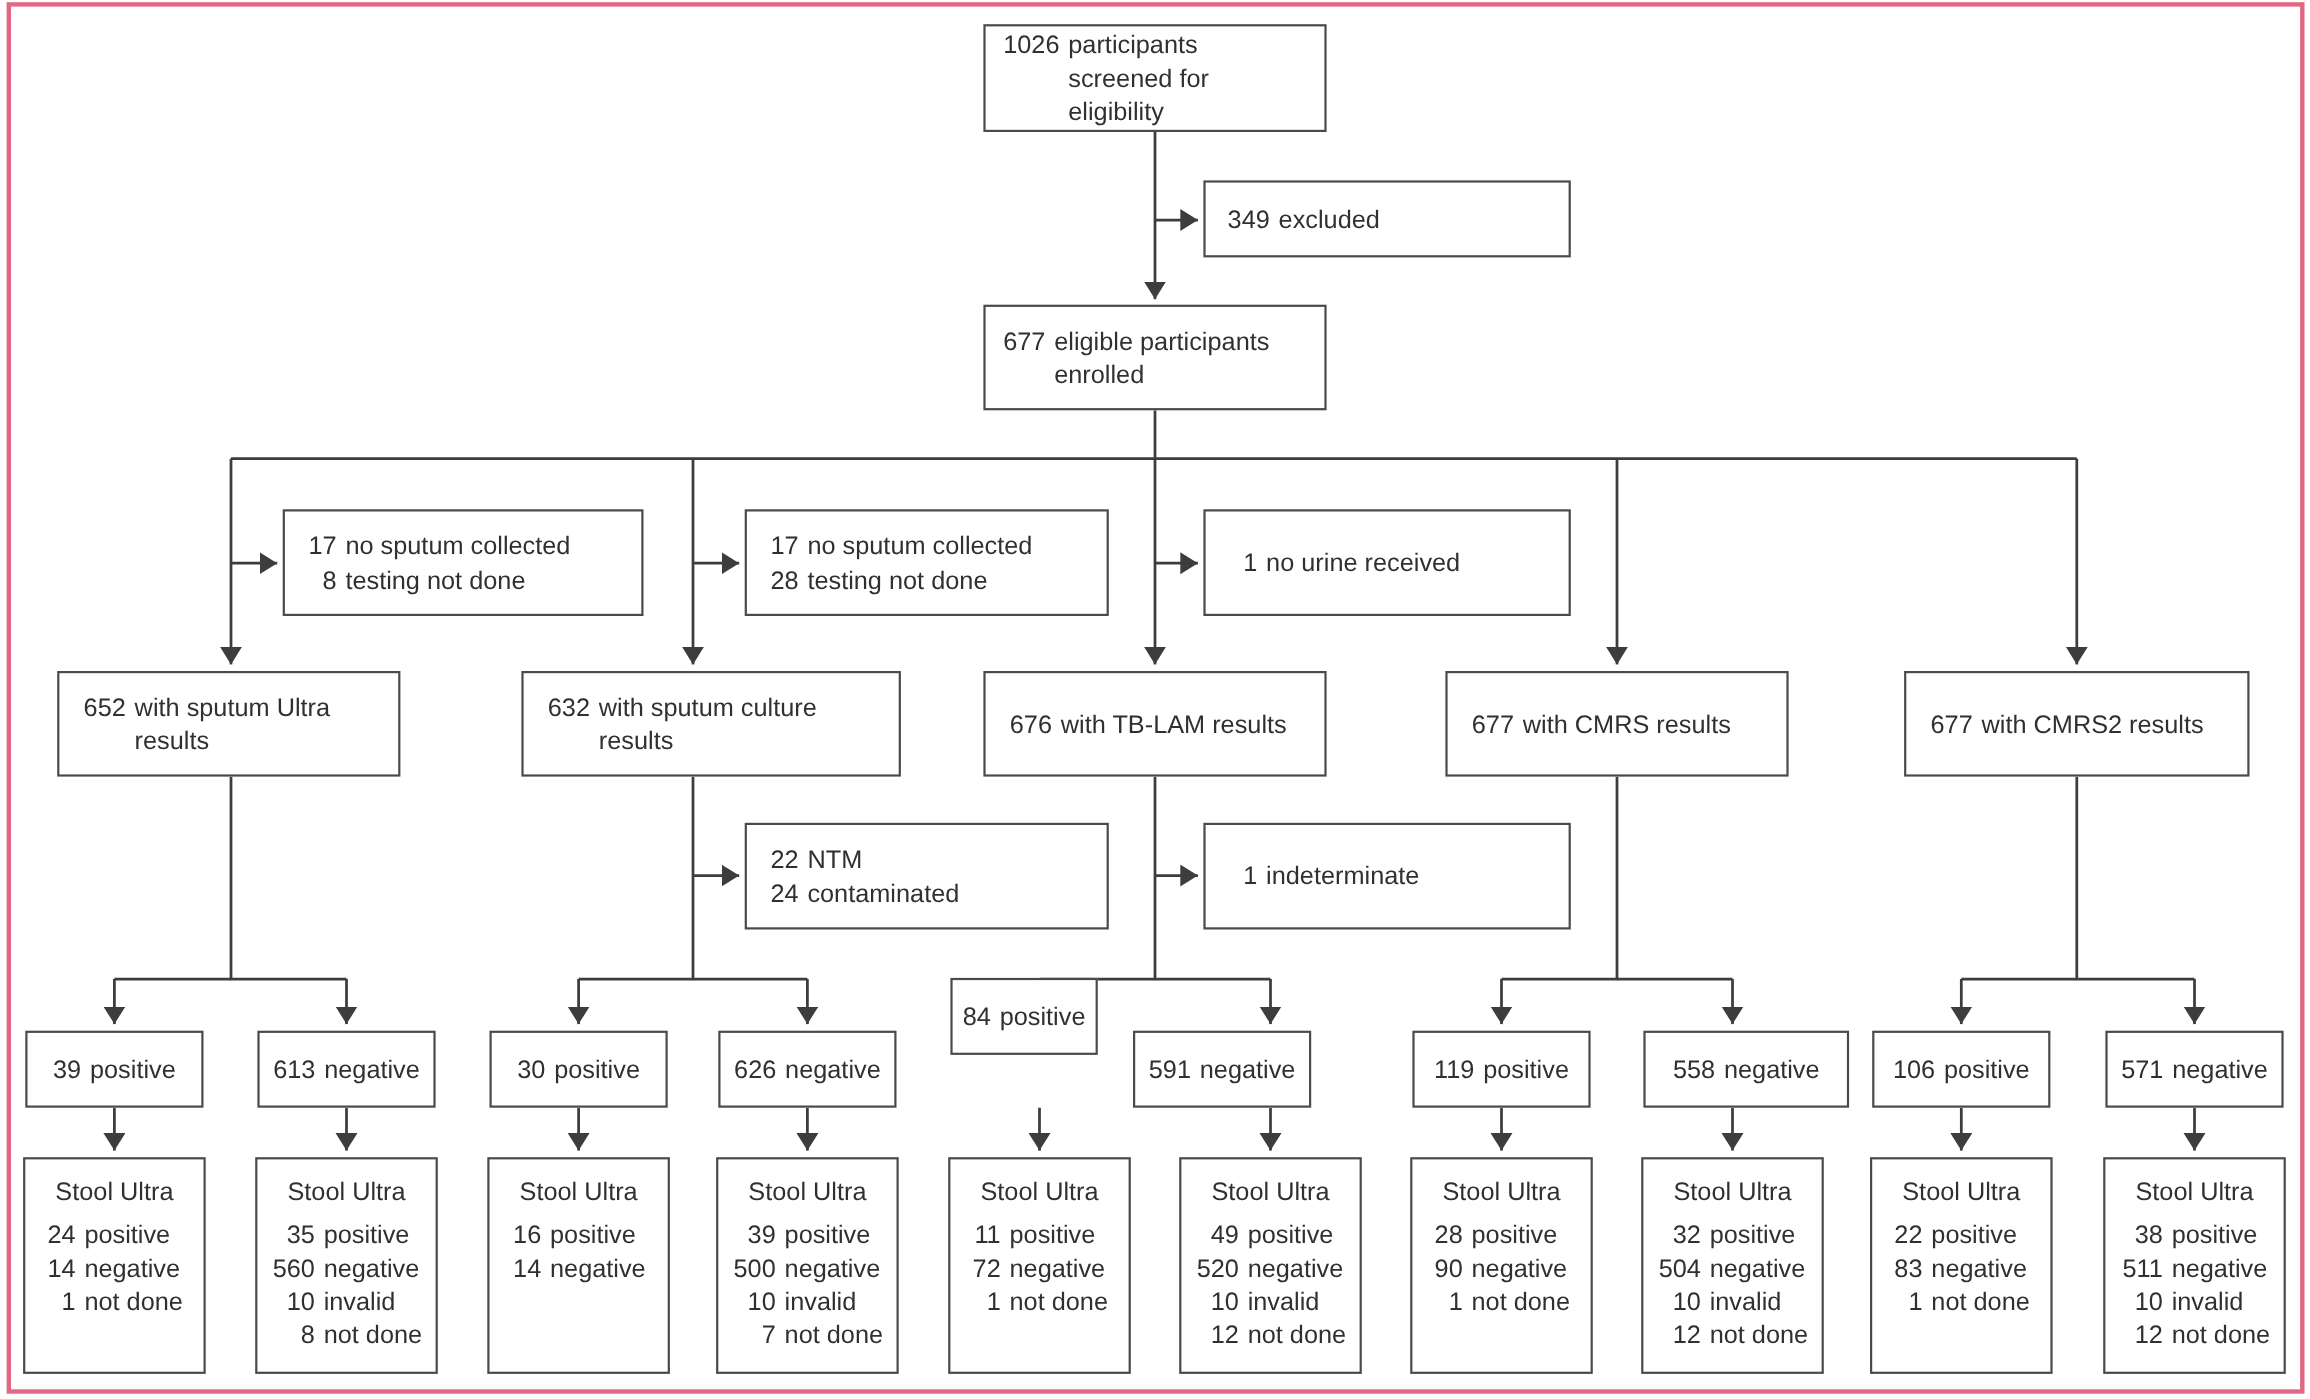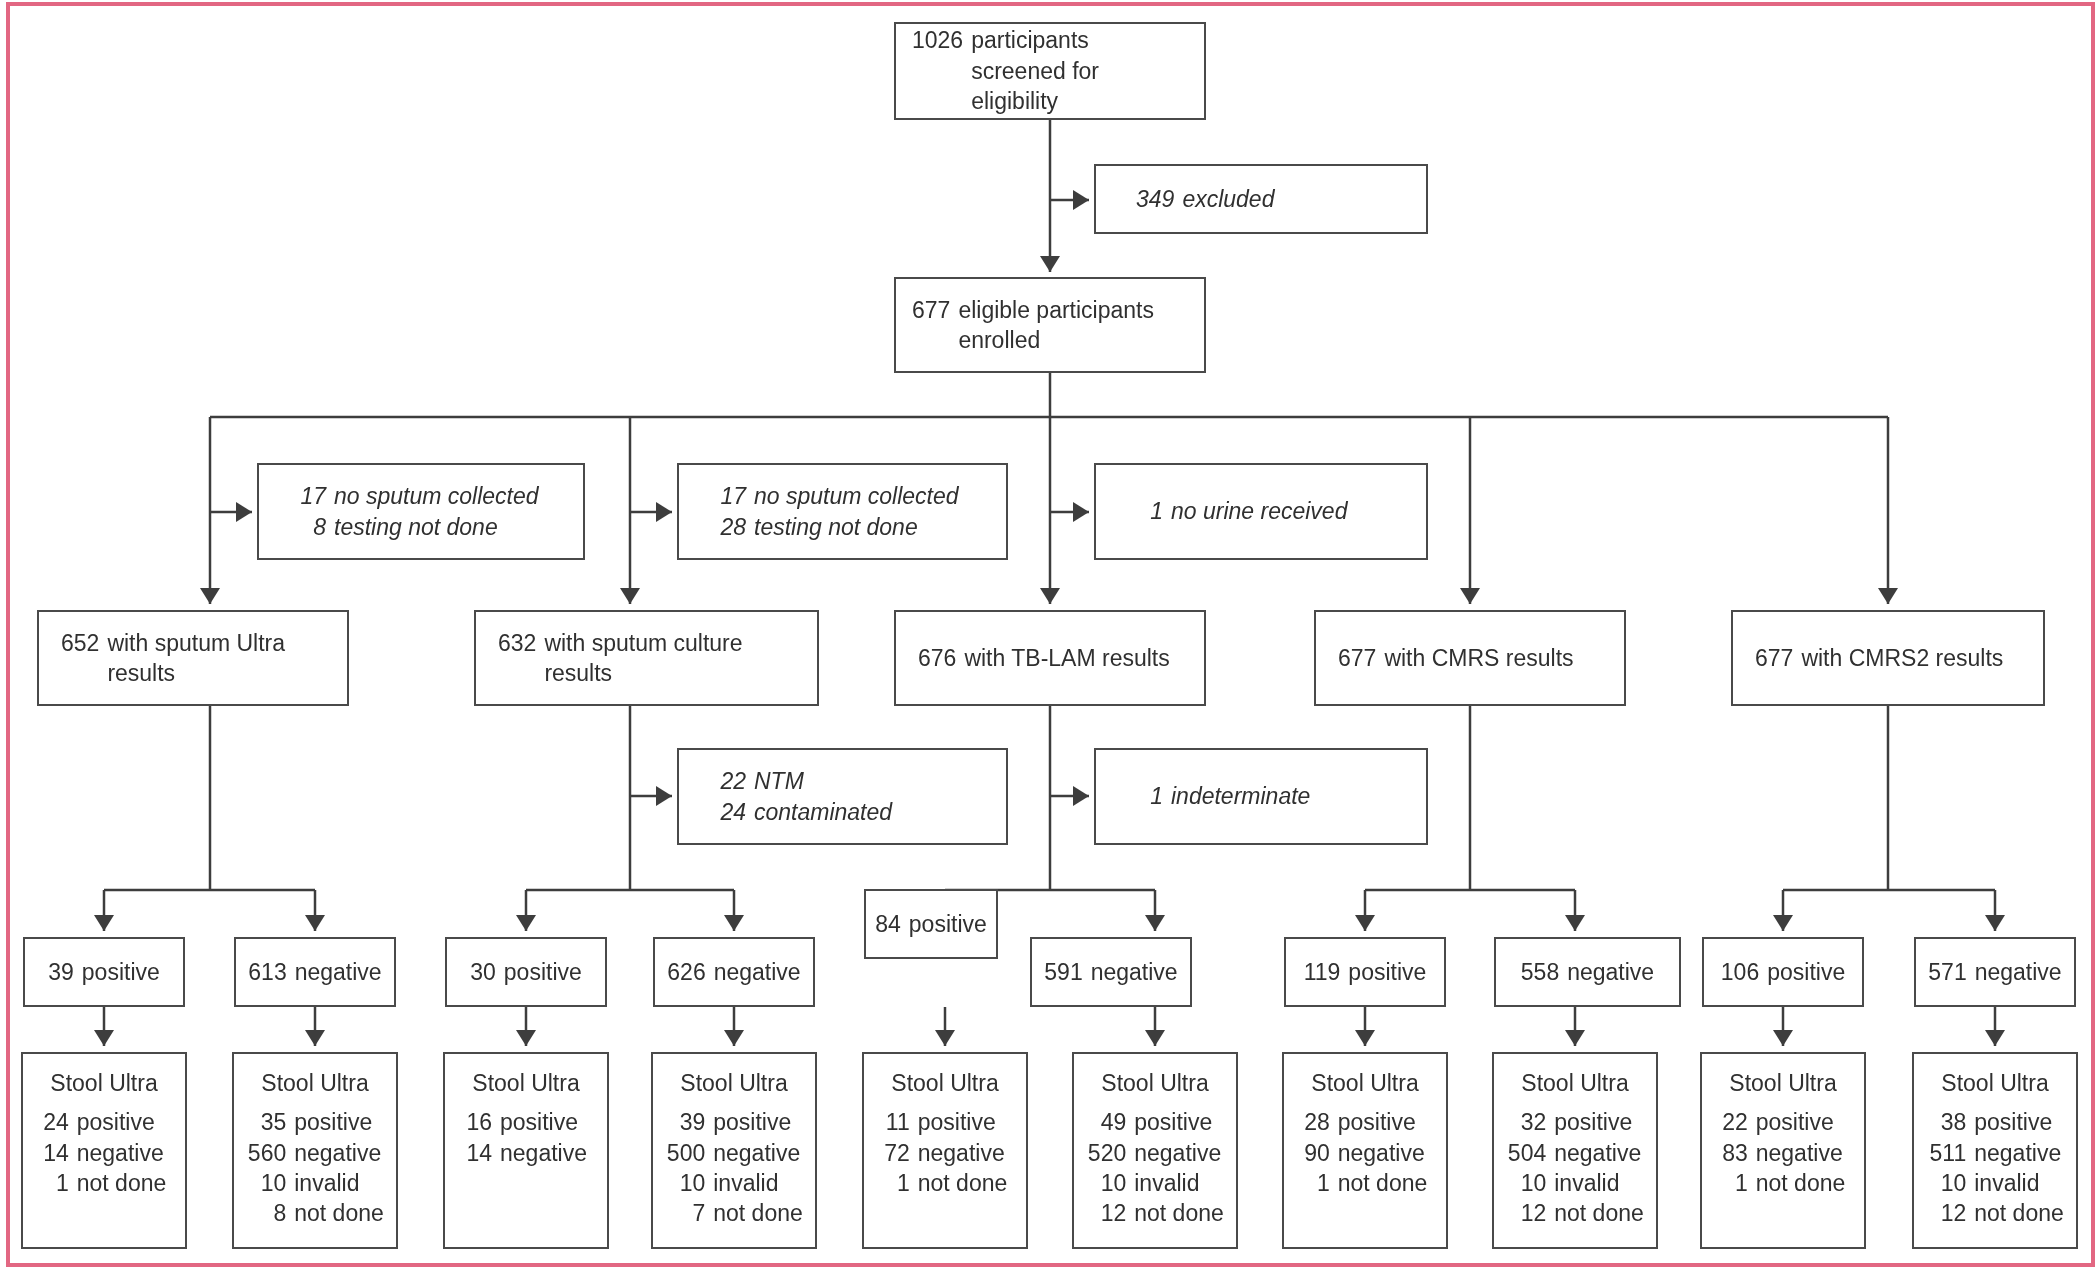--- a/index.html
+++ b/index.html
@@ -14,21 +14,21 @@
     position:absolute;z-index:2;background:#ffffff;border:2.5px solid #4a4a4a;
     box-sizing:border-box;display:flex;
   }
   
   .nrow{display:flex;align-items:flex-start;}
   .nrow .n{white-space:nowrap;margin-right:8px;}
   .nrow .t{text-align:left;}
   .topbox{align-items:center;justify-content:flex-end;padding:0 16px;}
   .midbox{align-items:center;padding:0 10px 0 22px;}
   .pnbox{align-items:center;justify-content:center;}
-  .exclbox{align-items:center;padding-left:40px;font-style:italic;}
+  .exclbox{align-items:center;padding-left:20px;}
   
   .lines{display:flex;flex-direction:column;}
   .lines .row{display:flex;}
   .lines .n{text-align:right;margin-right:8px;white-space:nowrap;}
   .w2 .n{width:27px;}
   .w3 .n{width:40px;text-align:right;}
   .stoolbox{flex-direction:column;align-items:center;padding-top:14px;}
   .stitle{margin-bottom:9px;}
 </style>
 </head>
@@ -147,21 +147,21 @@
 
   <div class="box exclbox" style="left:1094px;top:463px;width:334px;height:97px">
     <div class="lines w2">
       <div class="row">
         <span class="n">1</span>
         <span class="t">no urine received</span>
       </div>
     </div>
   </div>
 
-  <div class="box midbox" style="left:37px;top:610px;width:312px;height:96px">
+  <div class="box midbox" style="left:52px;top:610px;width:312px;height:96px">
     <div class="nrow">
       <span class="n">652</span>
       <span class="t">with sputum Ultra results</span>
     </div>
   </div>
   <div class="box midbox" style="left:474px;top:610px;width:345px;height:96px">
     <div class="nrow">
       <span class="n">632</span>
       <span class="t">with sputum culture results</span>
     </div>

